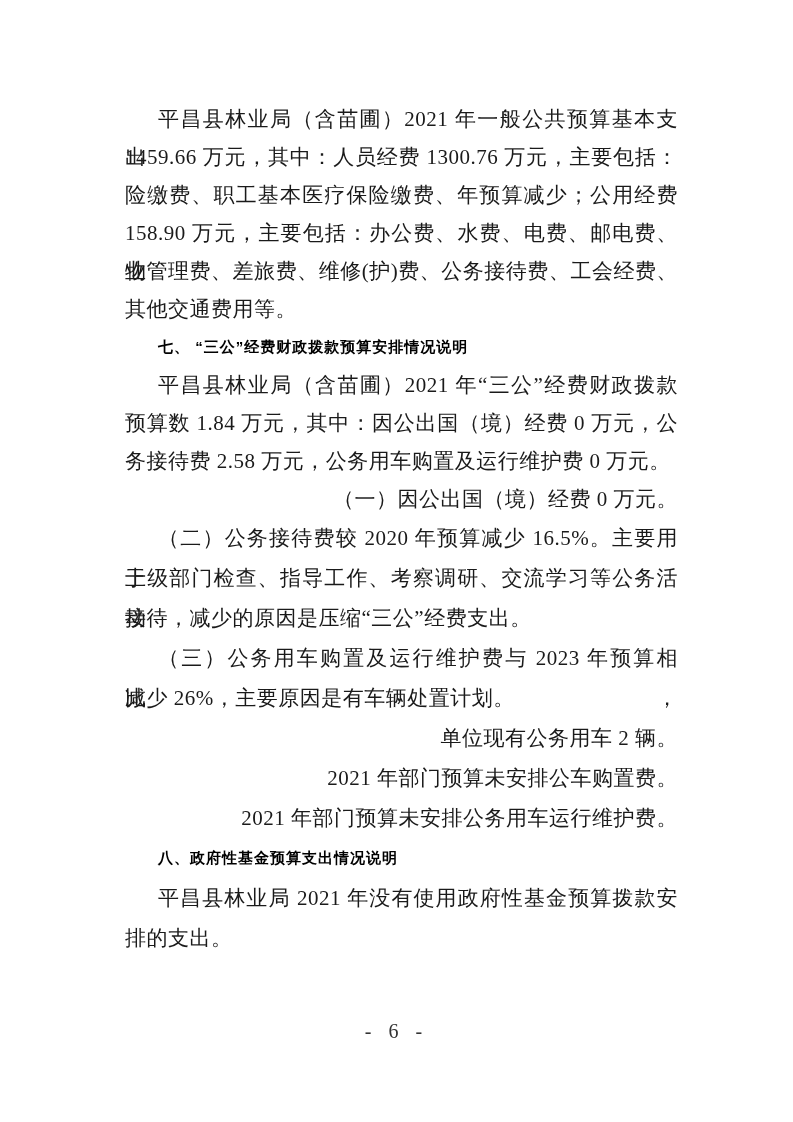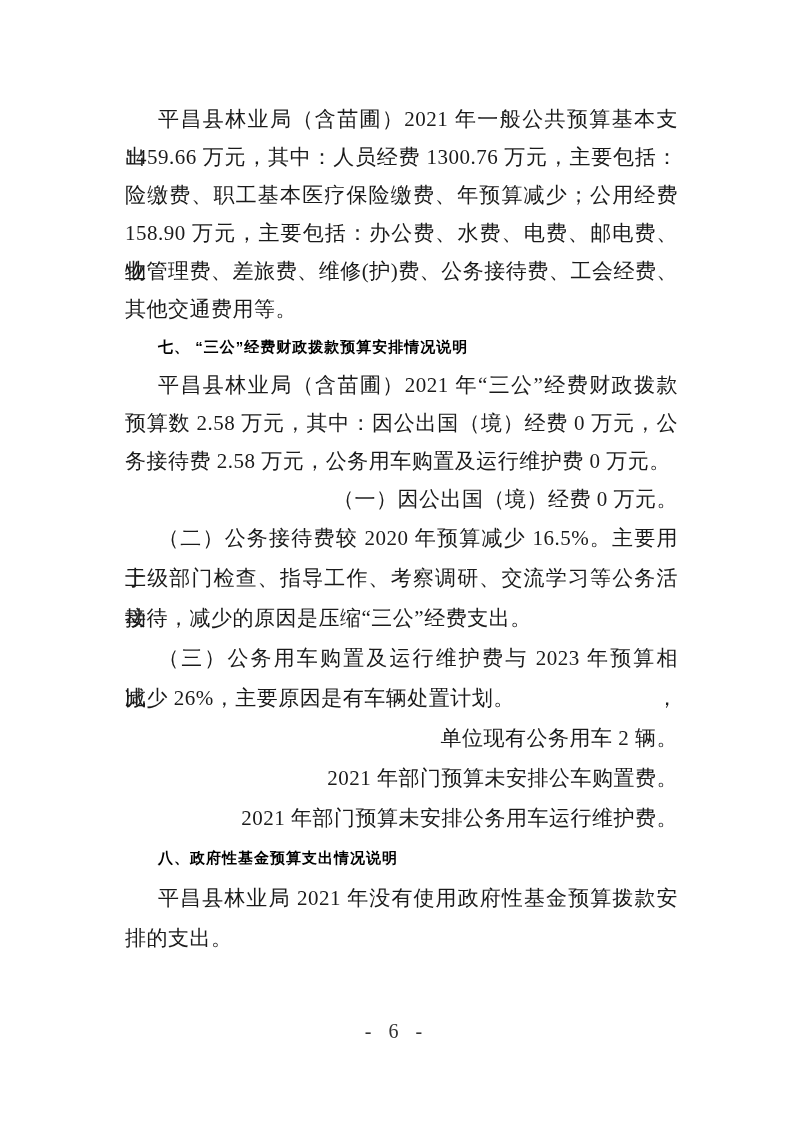--- a/index.html
+++ b/index.html
@@ -67,21 +67,21 @@
     <div class="ln s1 indent fill">平昌县林业局（含苗圃）2021 年一般公共预算基本支出</div>
     <div class="ln s1 fill">1459.66 万元，其中：人员经费 1300.76 万元，主要包括：</div>
     <div class="ln s1 fill">险缴费、职工基本医疗保险缴费、年预算减少；公用经费</div>
     <div class="ln s1 fill">158.90 万元，主要包括：办公费、水费、电费、邮电费、物</div>
     <div class="ln s1 fill">业管理费、差旅费、维修(护)费、公务接待费、工会经费、</div>
     <div class="ln s1">其他交通费用等。</div>
 
     <div class="ln s1 heading">七、 “三公”经费财政拨款预算安排情况说明</div>
 
     <div class="ln s1 indent fill">平昌县林业局（含苗圃）2021 年“三公”经费财政拨款</div>
-    <div class="ln s1 fill">预算数 2.58 万元，其中：因公出国（境）经费 0 万元，公</div>
+    <div class="ln s1 fill">预算数 1.84 万元，其中：因公出国（境）经费 0 万元，公</div>
     <div class="ln s1">务接待费 2.58 万元，公务用车购置及运行维护费 0 万元。</div>
 
     <div class="ln s1 indent">（一）因公出国（境）经费 0 万元。</div>
 
     <div class="ln s2 indent fill">（二）公务接待费较 2020 年预算减少 16.5%。主要用于</div>
     <div class="ln s2 fill">上级部门检查、指导工作、考察调研、交流学习等公务活动</div>
     <div class="ln s2">接待，减少的原因是压缩“三公”经费支出。</div>
 
     <div class="ln s2 indent fill">（三）公务用车购置及运行维护费与 2023 年预算相比，</div>
     <div class="ln s2">减少 26%，主要原因是有车辆处置计划。</div>

